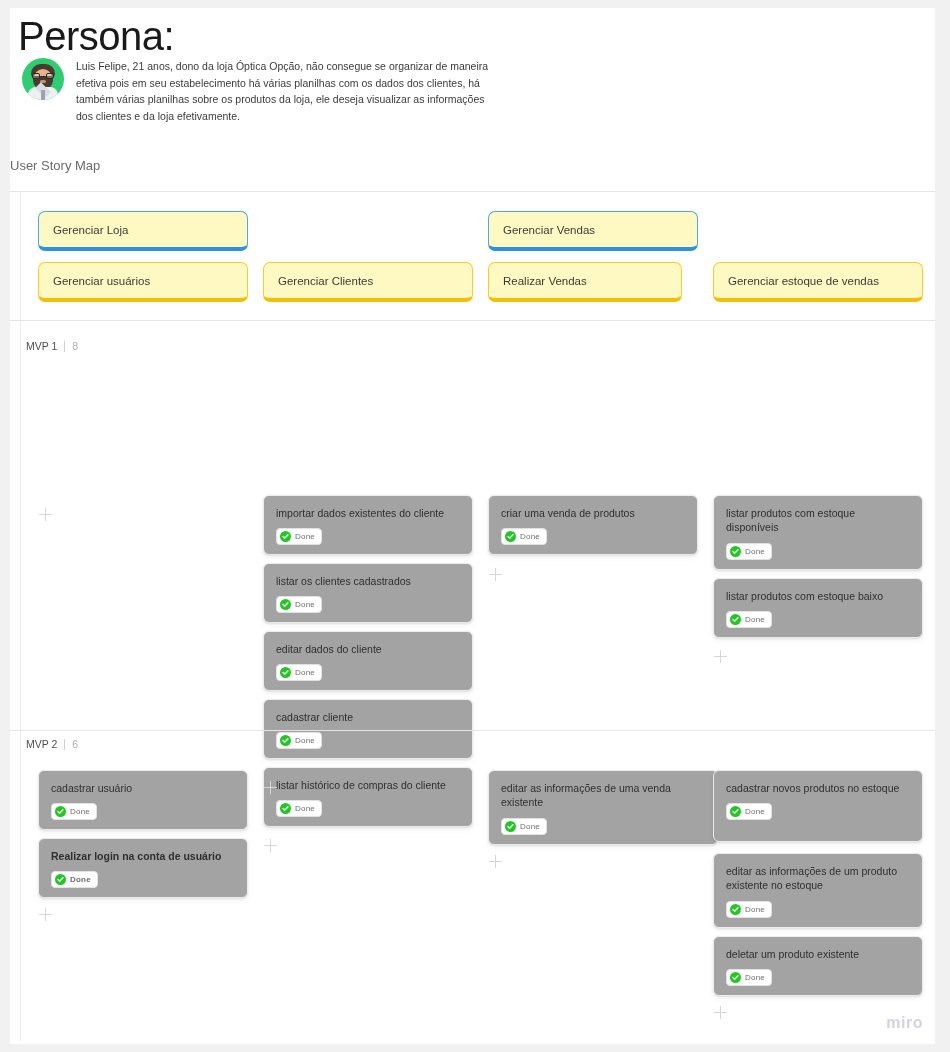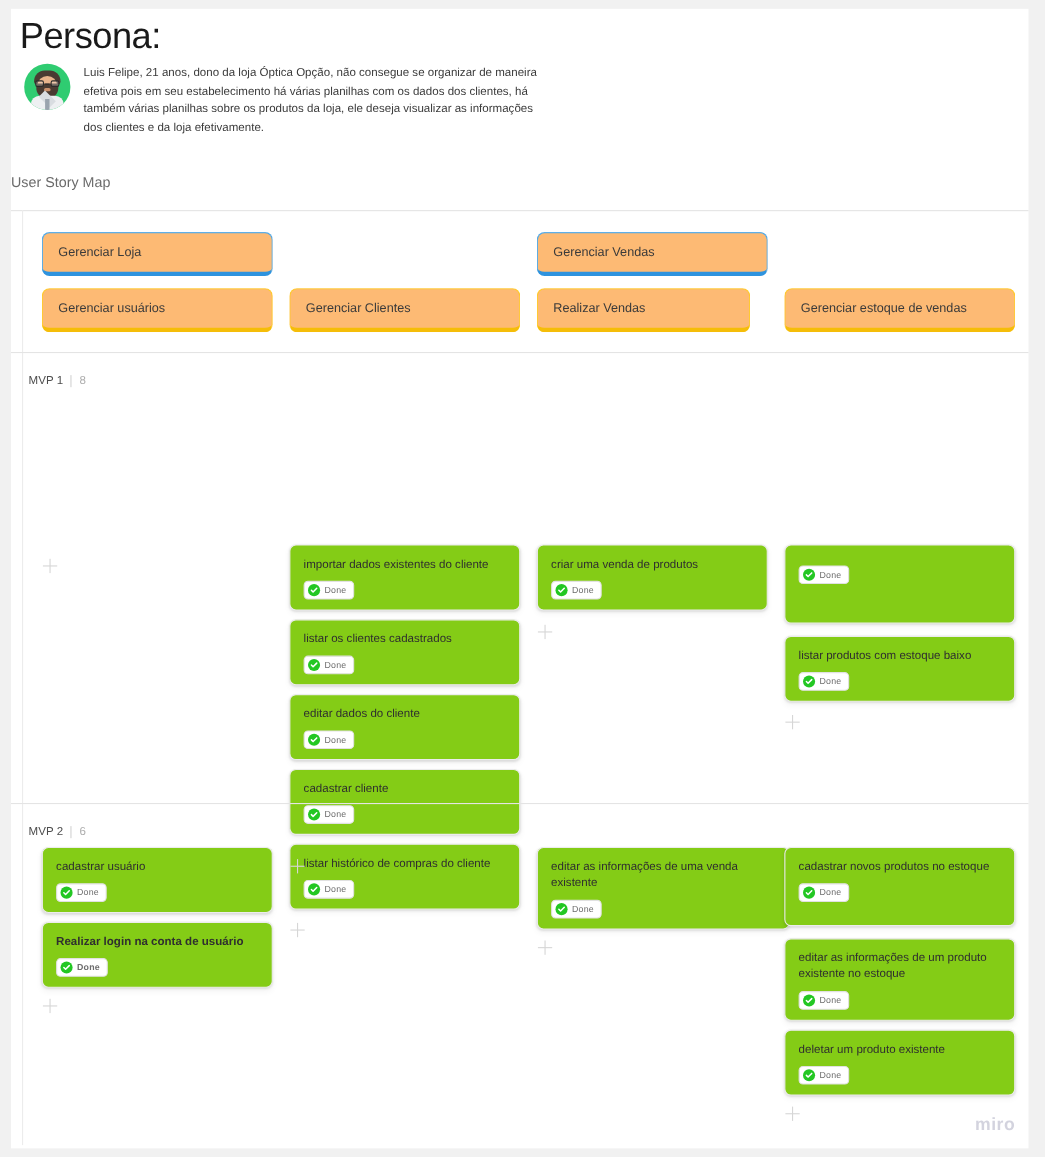--- a/index.html
+++ b/index.html
@@ -12,21 +12,21 @@
   .canvas {
     position: absolute;
     left: 10px; top: 8px;
     width: 925px; height: 1036px;
     background: #ffffff;
   }
 
   
   .persona-title {
     position: absolute; left: 8px; top: 6px;
-    font-size: 33px; font-weight: 400; color: #1a1a1a;
+    font-size: 40px; font-weight: 400; color: #1a1a1a;
     letter-spacing: -0.5px;
   }
   .persona-row {
     position: absolute; left: 12px; top: 50px;
     width: 500px; display: flex; gap: 12px; align-items: flex-start;
   }
   .avatar {
     width: 42px; height: 42px; border-radius: 50%;
     background: #2fcc71; flex: 0 0 42px; position: relative; overflow: hidden;
   }
@@ -61,38 +61,38 @@
   .rule-h { position: absolute; height: 0; border-top: 1px solid #e4e4e4; }
   .rule-v { position: absolute; width: 0; border-left: 1px solid #ececec; }
 
   .usm { position: absolute; left: 0; top: 183px; width: 925px; }
 
   
   .row-activities { position: absolute; left: 0; top: 20px; width: 925px; height: 46px; }
   .row-steps      { position: absolute; left: 0; top: 71px; width: 925px; height: 46px; }
 
   .card-top {
-    position: absolute; height: 40px; background: #fdba74;
+    position: absolute; height: 40px; background: #fef9c3;
     border-radius: 7px; display: flex; align-items: center;
     padding: 0 14px; font-size: 11.5px; color: #3a3a3a;
   }
   .card-blue   { border: 1.5px solid #4ea8e8; border-bottom: 4px solid #2e93de; }
   .card-yellow { border: 1.5px solid #ffc926; border-bottom: 4px solid #f5bd09; }
 
   
   .lane { position: absolute; left: 0; width: 925px; }
   .lane-head {
     position: absolute; left: 16px; font-size: 10.5px; color: #4d4d4d;
     display: flex; align-items: center; gap: 7px;
   }
   .lane-head .divider { width: 1px; height: 11px; background: #d2d2d2; display: inline-block; }
   .lane-head .count { color: #adadad; }
 
   .story {
-    position: absolute; background: #84cc16; border: 1px solid #ececec;
+    position: absolute; background: #a3a3a3; border: 1px solid #ececec;
     border-radius: 6px; box-shadow: 0 1px 2px rgba(0,0,0,.10), 0 3px 6px rgba(0,0,0,.045);
     padding: 10px 12px 9px 12px;
   }
   .story .txt { font-size: 10.5px; line-height: 1.38; color: #2f2f2f; }
   .badge {
     display: inline-flex; align-items: center; gap: 4px;
     margin-top: 8px; padding: 2px 6px 2px 3px;
     border: 1px solid #e1e1e1; border-radius: 4px; background: #fff;
   }
   .badge .dot {
@@ -221,41 +221,41 @@
         <div class="plus" style="left: 254px; top: 519px;"></div>
         <div class="story" style="left: 478px; top: 175px; width: 210px; min-height: 58px;"><div class="txt">criar uma venda de produtos</div><div class="badge">
             <span class="dot">
               <svg width="7" height="7" viewBox="0 0 8 8">
                 <path d="M1.2 4.1 L3 5.9 L6.8 2.1" stroke="#ffffff" stroke-width="1.6" fill="none" stroke-linecap="round" stroke-linejoin="round"></path>
               </svg>
             </span>
             <span class="lbl">Done</span>
           </div></div>
         <div class="plus" style="left: 479px; top: 248px;"></div>
-        <div class="story" style="left: 703px; top: 175px; width: 210px; min-height: 72px;"><div class="badge">
+        <div class="story" style="left: 703px; top: 175px; width: 210px; min-height: 72px;"><div class="txt">listar produtos com estoque disponíveis</div><div class="badge">
             <span class="dot">
               <svg width="7" height="7" viewBox="0 0 8 8">
                 <path d="M1.2 4.1 L3 5.9 L6.8 2.1" stroke="#ffffff" stroke-width="1.6" fill="none" stroke-linecap="round" stroke-linejoin="round"></path>
               </svg>
             </span>
             <span class="lbl">Done</span>
           </div></div>
         <div class="story" style="left: 703px; top: 258px; width: 210px; min-height: 58px;"><div class="txt">listar produtos com estoque baixo</div><div class="badge">
             <span class="dot">
               <svg width="7" height="7" viewBox="0 0 8 8">
                 <path d="M1.2 4.1 L3 5.9 L6.8 2.1" stroke="#ffffff" stroke-width="1.6" fill="none" stroke-linecap="round" stroke-linejoin="round"></path>
               </svg>
             </span>
             <span class="lbl">Done</span>
           </div></div>
         <div class="plus" style="left: 704px; top: 330px;"></div>
       </div>
       <div class="lane" style="top: 722px; height: 330px;">
         <div class="rule-h" style="left: 0px; top: 0px; width: 925px;"></div>
-        <div class="lane-head" style="top: 20px; justify-content: space-between;">
+        <div class="lane-head" style="top: 8px; justify-content: space-between;">
           <span>MVP 2</span>
           <span class="divider"></span>
           <span class="count">6</span>
         </div>
         <div class="story" style="left: 28px; top: 40px; width: 210px; min-height: 58px;"><div class="txt">cadastrar usuário</div><div class="badge">
             <span class="dot">
               <svg width="7" height="7" viewBox="0 0 8 8">
                 <path d="M1.2 4.1 L3 5.9 L6.8 2.1" stroke="#ffffff" stroke-width="1.6" fill="none" stroke-linecap="round" stroke-linejoin="round"></path>
               </svg>
             </span>

